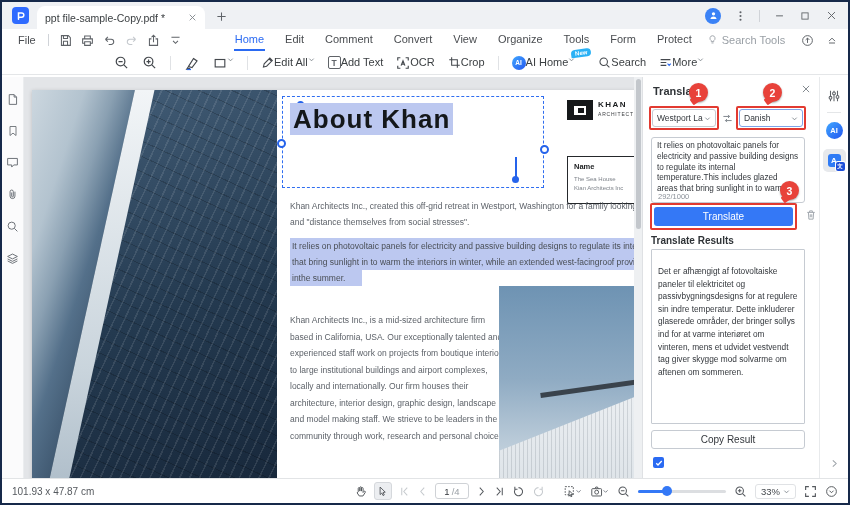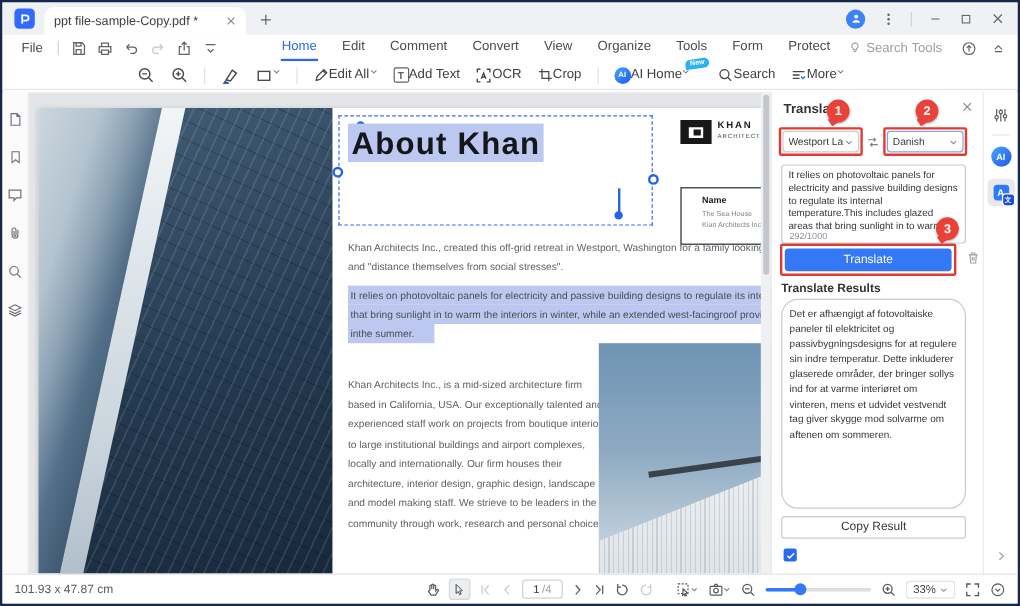--- a/index.html
+++ b/index.html
@@ -62,21 +62,21 @@
   .pin.tl{left:14px;top:4px}.pin.tl::after{content:"";position:absolute;left:2.5px;top:6px;width:2px;height:20px;background:#2563eb}
   .pin.br{right:24px;bottom:4px}.pin.br::before{content:"";position:absolute;left:2.5px;bottom:6px;width:2px;height:20px;background:#2563eb}
   .heading{position:absolute;left:258px;top:10px;font-size:26px;font-weight:bold;color:#14171a;line-height:38px;letter-spacing:1px;white-space:nowrap}
   .heading .hl{background:#bcc8f0;padding:1px 3px}
 
   .logoA{position:absolute;left:535px;top:10px;display:flex;gap:5px;align-items:flex-start}
   .logoA .mark{width:26px;height:20px;background:#16181a;display:flex;align-items:center;justify-content:center}
   .logoA .mark .inner{width:12px;height:9px;border:2px solid #fff;border-left-width:4px}
   .logoA .lt1{font-size:8px;font-weight:bold;letter-spacing:1.5px;color:#1a1c1e}
   .logoA .lt2{font-size:5px;letter-spacing:.8px;color:#3a3d40;margin-top:2px}
-  .namebox{position:absolute;left:535px;top:66px;width:77px;height:48px;border:1px solid #25282b;padding:5px 17px;background:#fff}
+  .namebox{position:absolute;left:535px;top:66px;width:77px;height:48px;border:1px solid #25282b;padding:5px 6px;background:#fff}
   .namebox .nl{font-size:7.5px;font-weight:bold;color:#1a1c1e}
   .namebox .nv{font-size:6px;color:#7e838a;margin-top:4px;line-height:1.5;width:54px}
 
   .para1{position:absolute;left:258px;top:108px;width:356px;font-size:8.5px;color:#5d6269;line-height:16px}
   .para2{position:absolute;left:258px;top:148px;width:356px;font-size:8.5px;color:#494e55;line-height:16px}
   .para2 .pl{background:#bcc8f0;white-space:nowrap;overflow:hidden;padding:0 2px;display:block;width:100%}
   .para2 .pl3{width:72px}
   .para3{position:absolute;left:258px;top:222px;width:216px;font-size:8.5px;color:#5d6269;line-height:16.5px}
 
   
@@ -91,21 +91,21 @@
   .stepbadge{position:absolute;width:19px;height:19px;border-radius:50%;background:#e8423a;color:#fff;font-size:10.5px;font-weight:bold;display:flex;align-items:center;justify-content:center;box-shadow:0 1px 2px rgba(0,0,0,.35);z-index:5}
   .stepbadge::after{content:"";position:absolute;bottom:-2px;left:2px;width:7px;height:7px;background:#e8423a;transform:rotate(55deg);z-index:-1;border-radius:1px}
   .sb1{left:46px;top:6px}.sb2{left:120px;top:6px}.sb3{left:137px;top:104px}
   .srcbox{position:absolute;left:8px;top:60px;right:14px;height:66px;border:1px solid #c6cbd2;border-radius:3px;padding:3px 5px 12px;overflow:hidden}
   .srcbox .stext{font-size:8.2px;line-height:10.8px;color:#33373c}
   .charcount{position:absolute;left:6px;bottom:1px;font-size:7.5px;color:#8a9098}
   .btn-redbox{position:absolute;left:7px;top:126px;width:147px;height:27px;border:2px solid #e23a31;border-radius:2px}
   .tr-btn{position:absolute;left:2px;top:2px;right:2px;height:19px;background:#3478f6;border-radius:3px;color:#fff;text-align:center;line-height:19px;font-size:10px}
   .trash{position:absolute;right:2px;top:132px;color:#9aa0a8}
   .results-label{position:absolute;left:8px;top:158px;font-size:10px;font-weight:bold;color:#2f3337}
-  .resbox{position:absolute;left:8px;top:172px;right:14px;height:175px;border:1px solid #c6cbd2;border-radius:14px;padding:5px 6px;overflow:hidden}
+  .resbox{position:absolute;left:8px;top:172px;right:14px;height:175px;border:1px solid #c6cbd2;border-radius:1px;padding:15px 6px;overflow:hidden}
   .resbox .rtext{font-size:8.3px;line-height:12.6px;color:#33373c}
   .copybtn{position:absolute;left:8px;top:353px;right:14px;height:19px;border:1px solid #c6cbd2;border-radius:3px;background:#fff;text-align:center;line-height:17px;font-size:10px;color:#33373c}
   .cbrow{position:absolute;left:10px;top:379px;right:8px;display:flex;gap:5px}
   .cb{width:11px;height:11px;border-radius:2px;background:#2a6af2;flex:none;display:flex;align-items:center;justify-content:center;margin-top:1px}
   .cbl{font-size:8.3px;color:#33373c;line-height:11px;width:128px}
 
   
   .rightrail{width:29px;background:#fff;border-left:1px solid #e8eaec;display:flex;flex-direction:column;align-items:center;padding-top:12px;position:relative;color:#5f6368}
   .rr-div{width:14px;height:1px;background:#e4e6e8;margin:9px 0}
   .rr-ai{width:17px;height:17px;border-radius:50%;background:linear-gradient(135deg,#41a8ff,#2356f0);color:#fff;font-size:7.5px;font-weight:bold;display:flex;align-items:center;justify-content:center}

